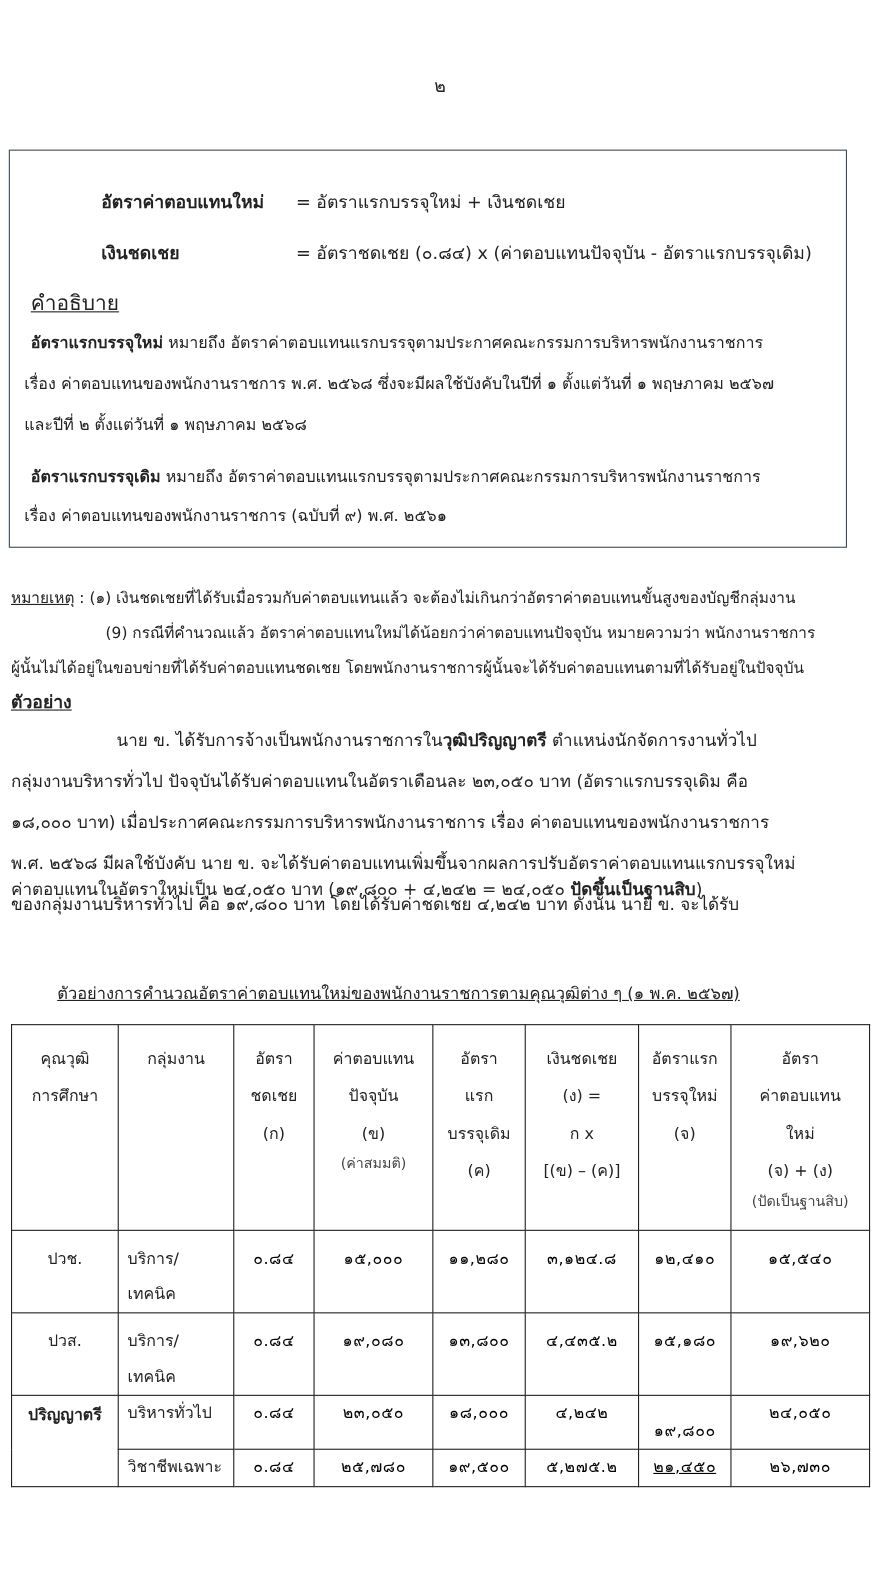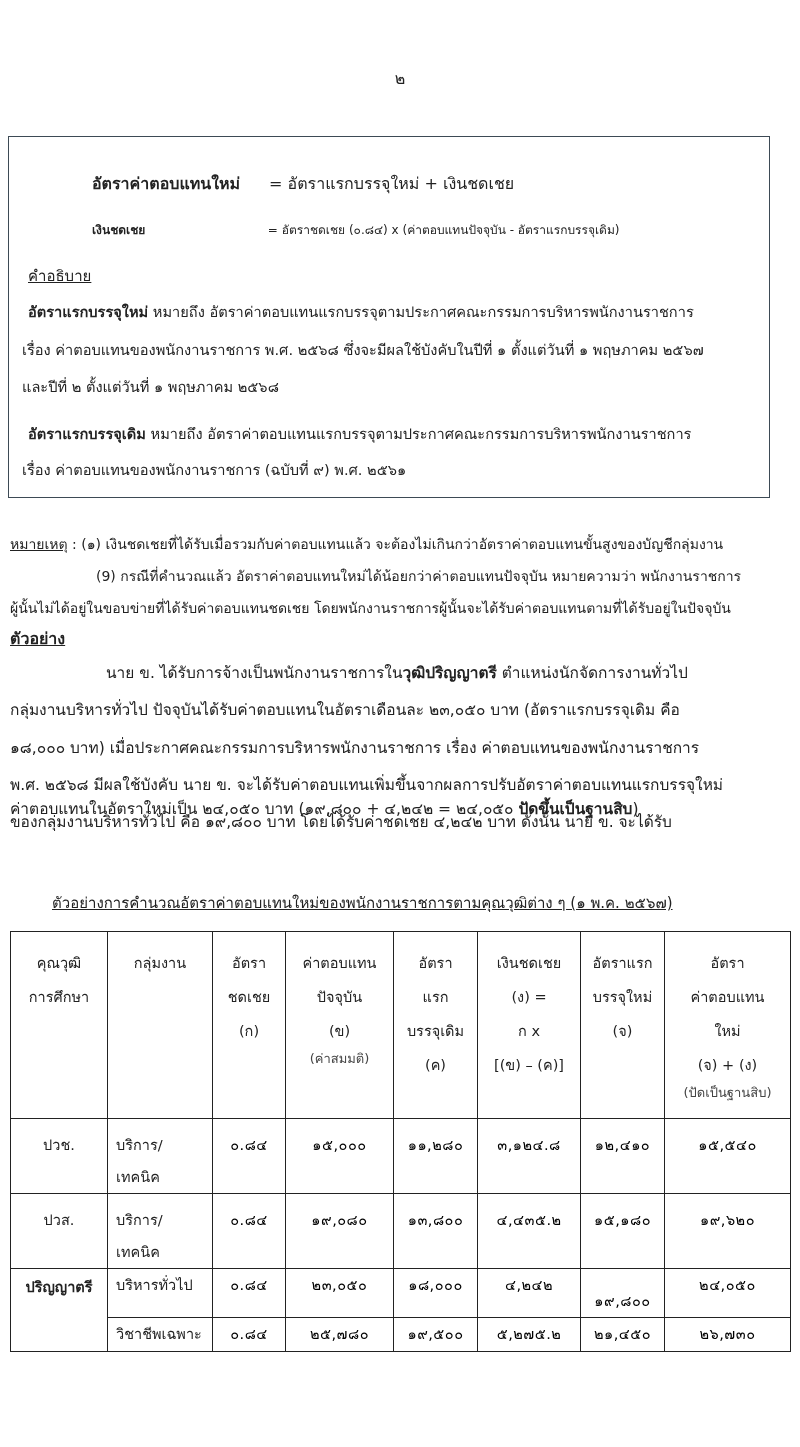--- a/index.html
+++ b/index.html
@@ -7,21 +7,21 @@
     width: 800px; height: 1447px; position: relative; overflow: hidden;
     font-family: "DejaVu Sans", "Liberation Sans", sans-serif;
     color: #222; font-size: 15px;
   }
   .abs { position: absolute; }
   .page-num { left: 0; width: 800px; top: 66px; text-align: center; font-size: 16px; }
   .box {
     left: 8px; top: 136px; width: 762px; height: 362px;
     border: 1.5px solid #3d4a55; box-sizing: border-box;
   }
-  .line { position: absolute; white-space: nowrap; font-size: 15px; line-height: 20px; }
+  .line { position: absolute; white-space: nowrap; font-size: 19px; line-height: 20px; }
   .b { font-weight: bold; }
   .u { text-decoration: underline; }
   .formula-term { display: inline-block; font-weight: bold; }
   .para-line { font-size: 14.6px; }
   .note-line { font-size: 14px; margin-top: 12px; }
   .ex-line { font-size: 15.5px; }
   table.calc {
     position: absolute; left: 10px; top: 931px; width: 780px;
     border-collapse: collapse; table-layout: fixed;
     font-size: 14.5px;
@@ -41,21 +41,21 @@
 <body>
 
 <div class="abs page-num">๒</div>
 
 <div class="abs box"></div>
 
 <div class="line" style="left:92px; top:174px; font-size:16px;">
   <span class="formula-term" style="width:172px;">อัตราค่าตอบแทนใหม่</span>
   <span>= อัตราแรกบรรจุใหม่ + เงินชดเชย</span>
 </div>
-<div class="line" style="left:92px; top:220px; font-size:12px;">
+<div class="line" style="left:92px; top:220px; font-size:16px;">
   <span class="formula-term" style="width:172px;">เงินชดเชย</span>
   <span>= อัตราชดเชย (๐.๘๔) x (ค่าตอบแทนปัจจุบัน - อัตราแรกบรรจุเดิม)</span>
 </div>
 
 <div class="line u" style="left:28px; top:266px;">คำอธิบาย</div>
 
 <div class="line para-line" style="left:28px; top:302px;">
   <span class="b">อัตราแรกบรรจุใหม่</span><span> หมายถึง อัตราค่าตอบแทนแรกบรรจุตามประกาศคณะกรรมการบริหารพนักงานราชการ</span>
 </div>
 <div class="line para-line" style="left:22px; top:340px;">เรื่อง ค่าตอบแทนของพนักงานราชการ พ.ศ. ๒๕๖๘ ซึ่งจะมีผลใช้บังคับในปีที่ ๑ ตั้งแต่วันที่ ๑ พฤษภาคม ๒๕๖๗</div>
@@ -180,17 +180,17 @@
       <td class="num" style="padding-top:0;">๔,๒๔๒</td>
       <td class="num" style="padding-top:16px;">๑๙,๘๐๐</td>
       <td class="num" style="padding-top:0;">๒๔,๐๕๐</td>
     </tr>
     <tr style="height:34px;">
       <td class="left" style="padding-top:0;">วิชาชีพเฉพาะ</td>
       <td class="num" style="padding-top:0;">๐.๘๔</td>
       <td class="num" style="padding-top:0;">๒๕,๗๘๐</td>
       <td class="num" style="padding-top:0;">๑๙,๕๐๐</td>
       <td class="num" style="padding-top:0;">๕,๒๗๕.๒</td>
-      <td class="num" style="padding-top:0;">๒๑,๔๕๐</td>
+      <td class="num" style="padding-top:0;text-decoration:underline;">๒๑,๔๕๐</td>
       <td class="num" style="padding-top:0;">๒๖,๗๓๐</td>
     </tr>
   </tbody>
 </table>
 
 </body></html>

